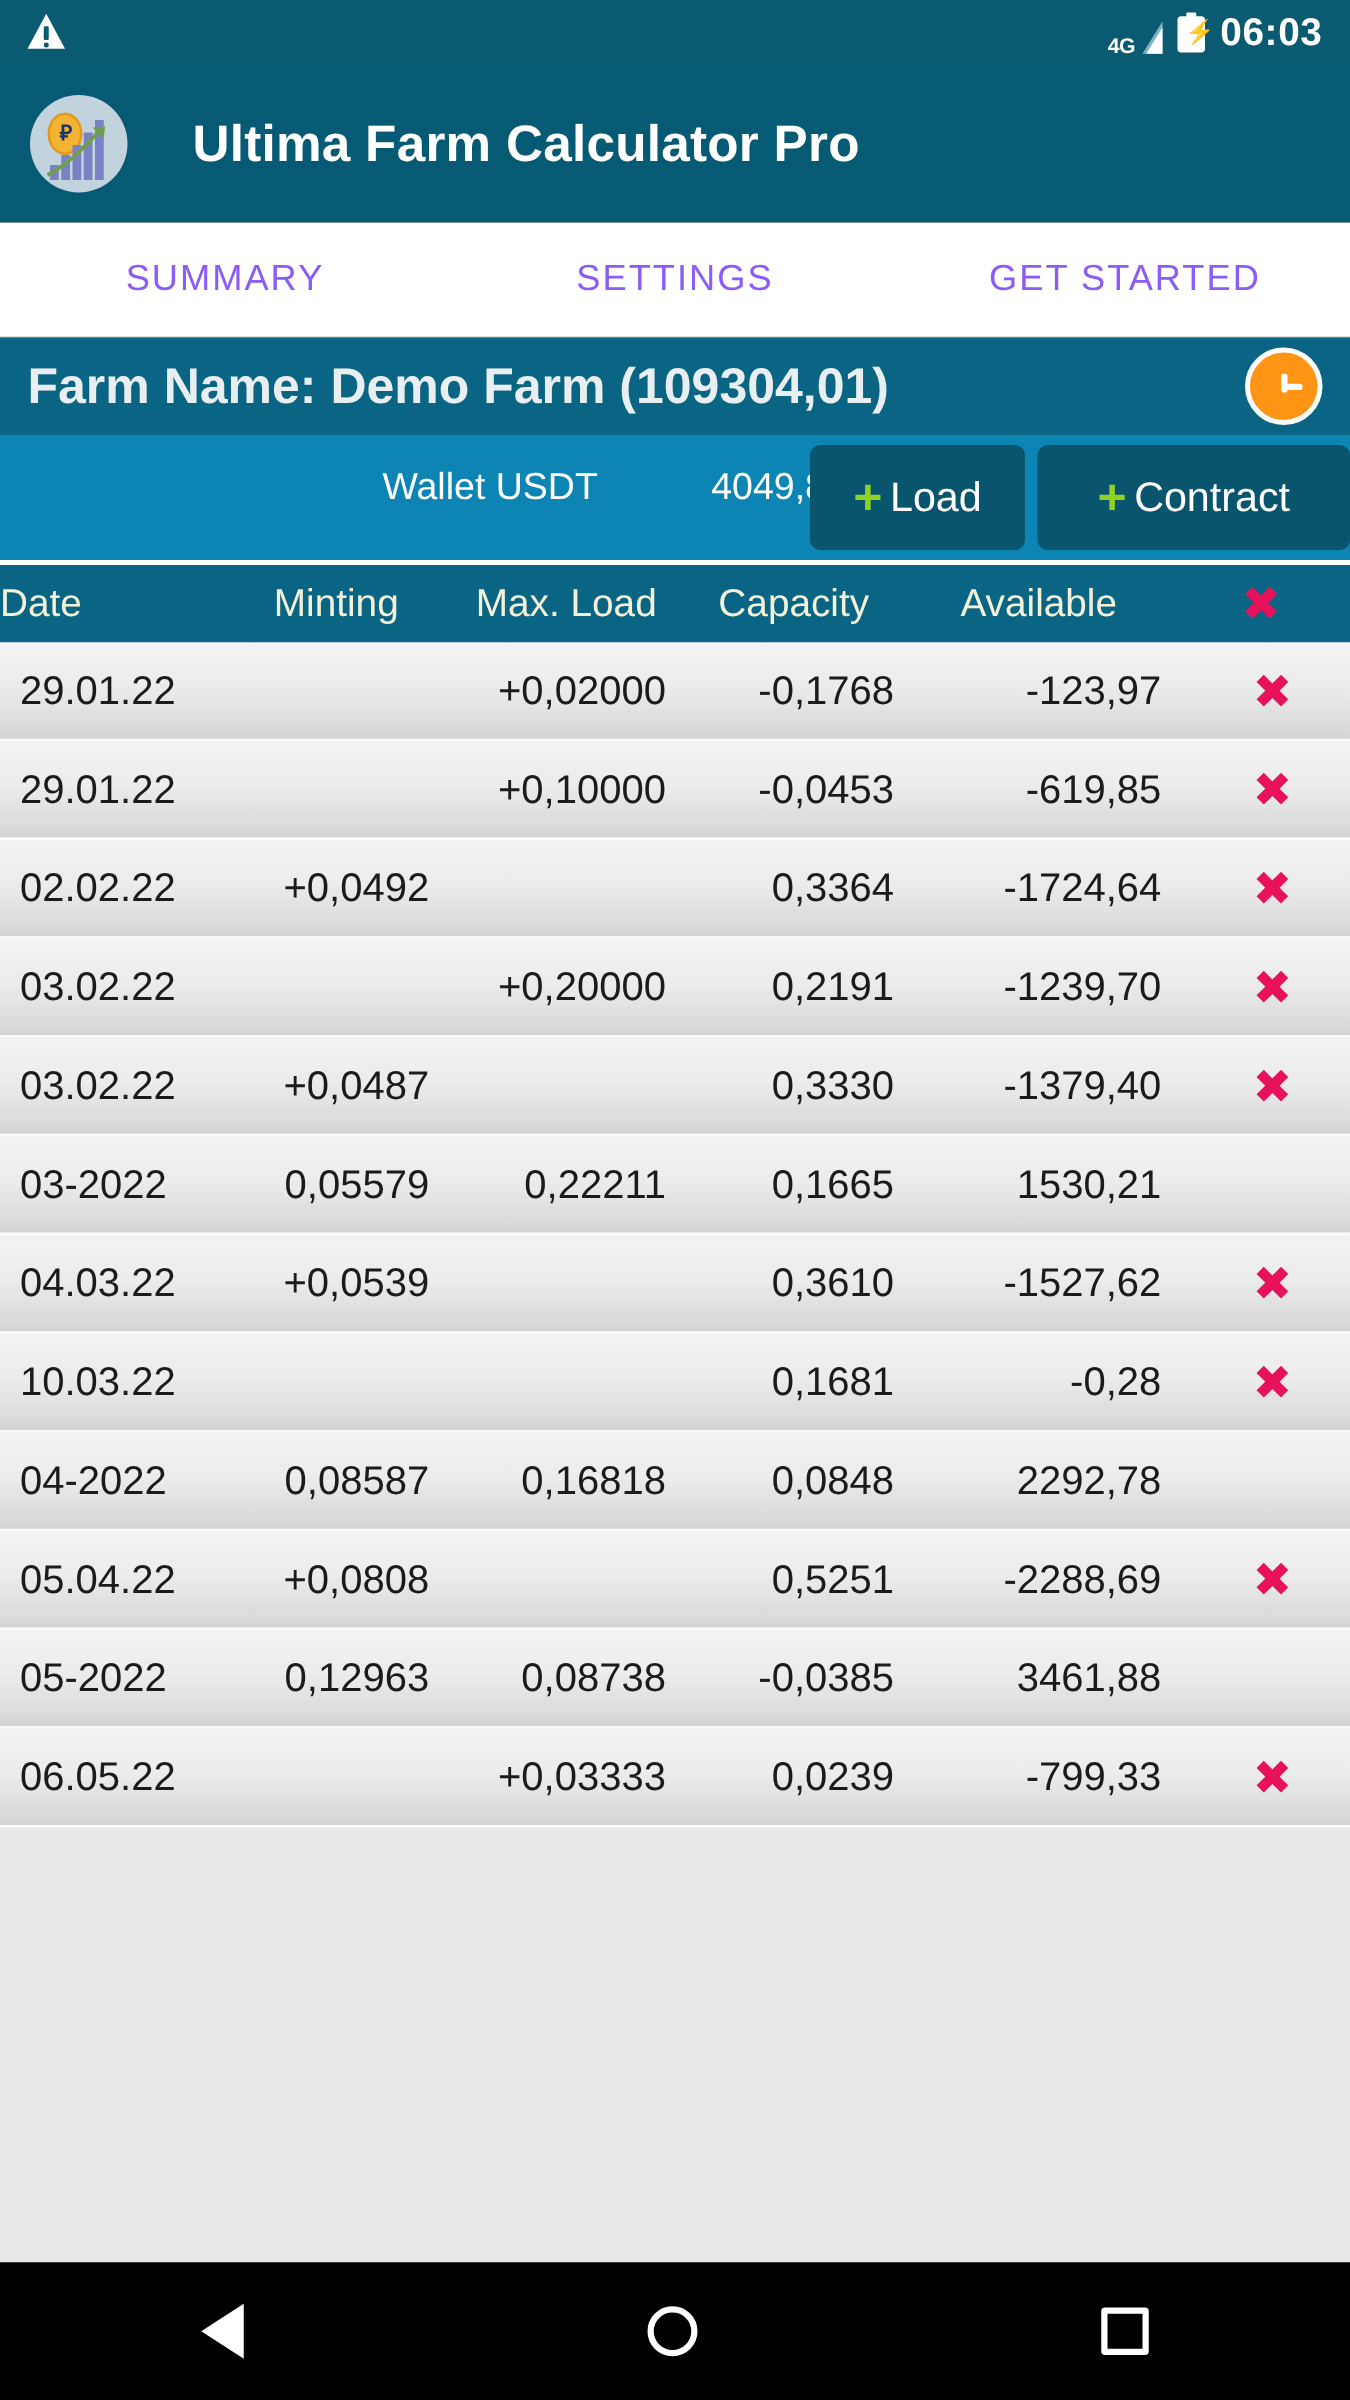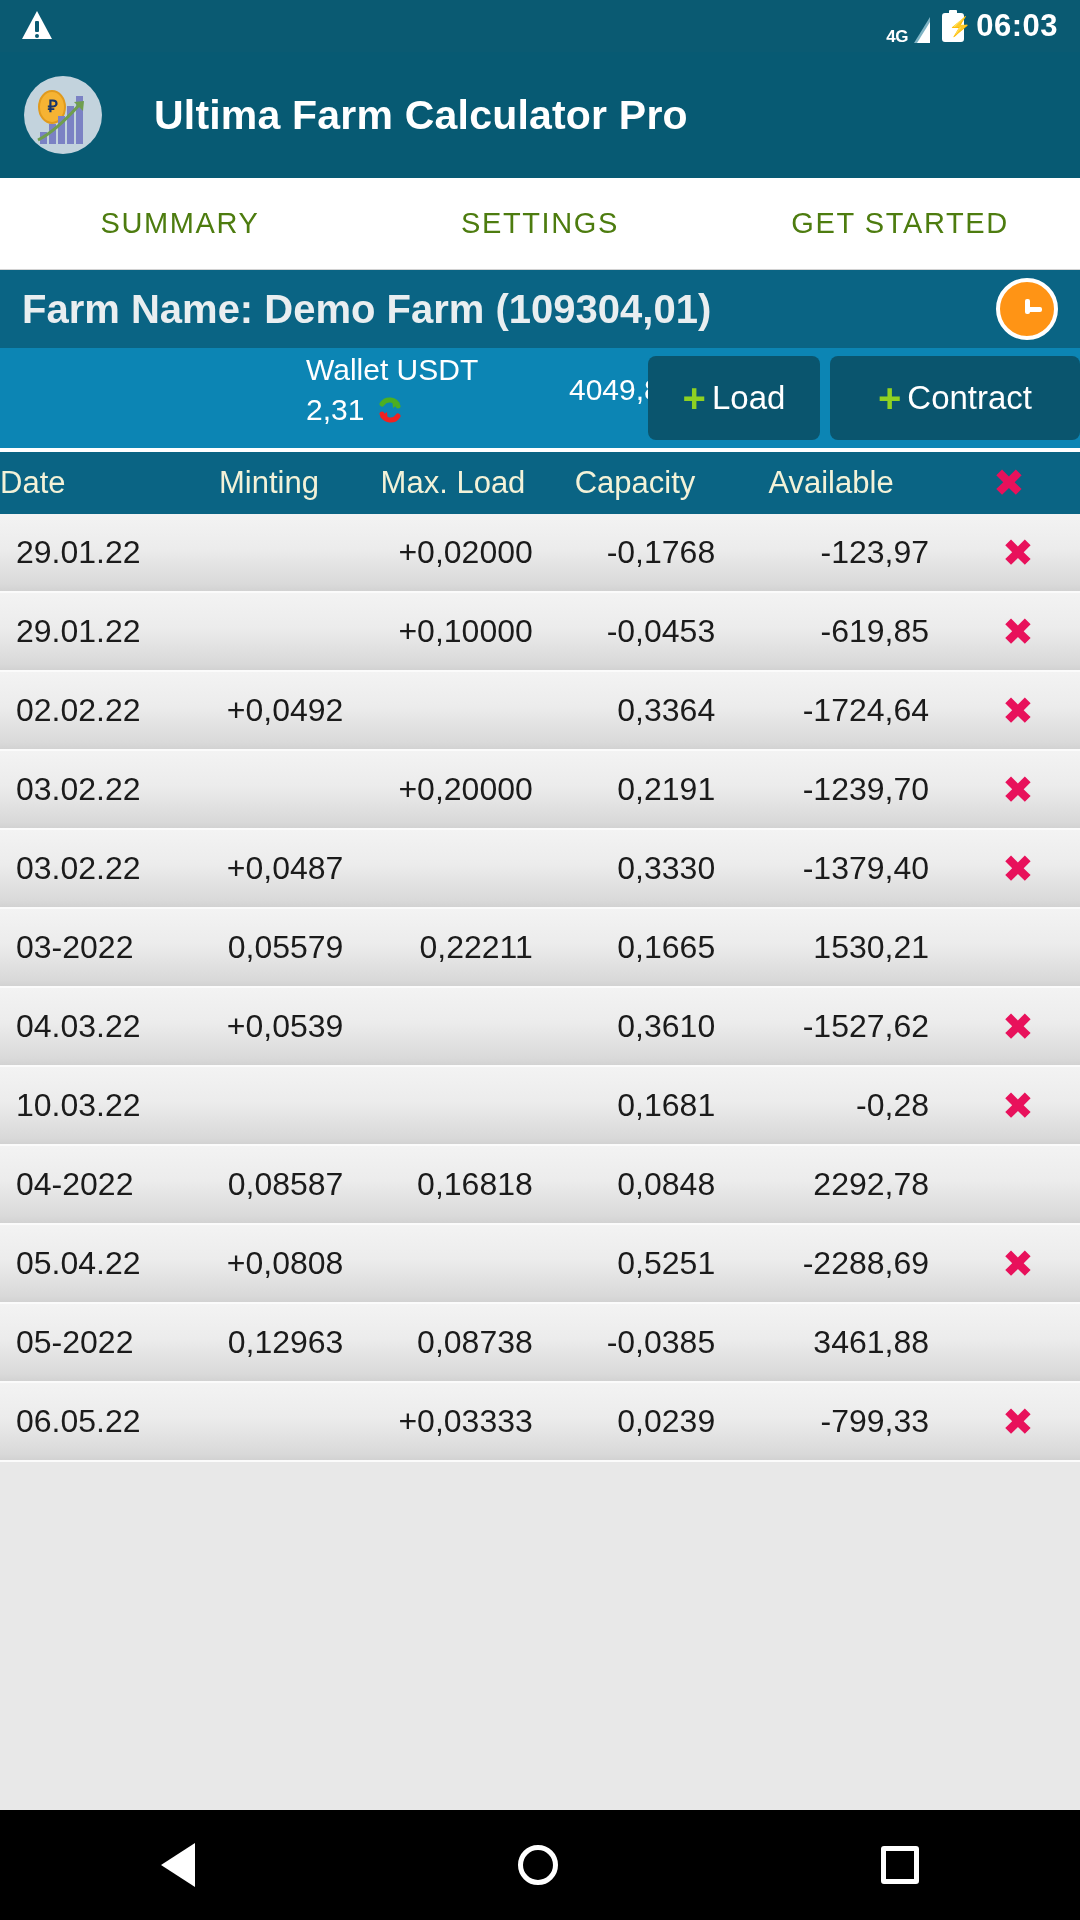--- a/index.html
+++ b/index.html
@@ -96,21 +96,21 @@
     letter-spacing: 0.2px; white-space: nowrap;
   }
 
   
   .tabs {
     flex: 0 0 92px; height: 92px; background: #ffffff; display: flex;
     border-bottom: 1px solid #d2d2d2; position: relative;
   }
   .tab {
     flex: 1 1 0; display: flex; align-items: center; justify-content: center;
-    text-align: center; font-size: 29px; color: #4d7c0f; letter-spacing: 1.6px;
+    text-align: center; font-size: 29px; color: #8b5cf6; letter-spacing: 1.6px;
     font-weight: 400; line-height: 1.18; padding: 0 6px; position: relative;
   }
   .tab.active { color: #0b5f7b; }
   .tab.active::after {
     content: ""; position: absolute; left: 0; right: 0; bottom: 0;
     height: 6px; background: #0b5f7b;
   }
 
   
   .farmbar {
@@ -260,31 +260,20 @@
     <div class="label">Farm Name:  Demo Farm (109304,01)</div>
     <div class="clock-btn">
       <span class="hand-h"></span>
         <span class="hand-m"></span>
     </div>
   </div>
 
   <div class="walletbar">
     <div class="wcol wallet">
       <span class="wlabel">Wallet USDT</span>
-      <span class="wvalue">
-        <span>2,31</span>
-        <span class="refresh-icon">
-          <svg width="32" height="32" viewBox="0 0 32 32">
-            <path d="M24 12 A9 9 0 0 0 8 10" stroke="#4caf22" stroke-width="5" fill="none" stroke-linecap="round"></path>
-            <path d="M18 4 L26 9 L19 14 Z" fill="#4caf22"></path>
-            <path d="M8 20 A9 9 0 0 0 24 22" stroke="#ef2222" stroke-width="5" fill="none" stroke-linecap="round"></path>
-            <path d="M14 28 L6 23 L13 18 Z" fill="#ef2222"></path>
-          </svg>
-        </span>
-      </span>
     </div>
     <div class="wcol farm">
       <span class="wvalue">4049,87</span>
     </div>
     <div class="btnwrap">
       <div class="actionbtn" id="load-btn">
         <span class="plus">+</span>
         <span>Load</span>
       </div>
       <div class="actionbtn" id="contract-btn">

